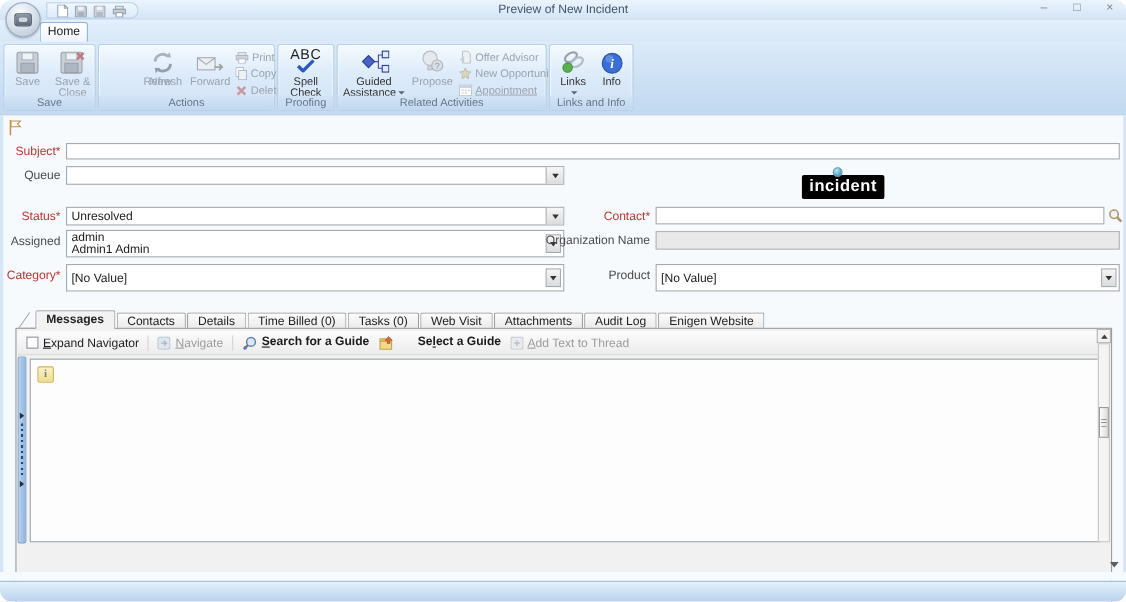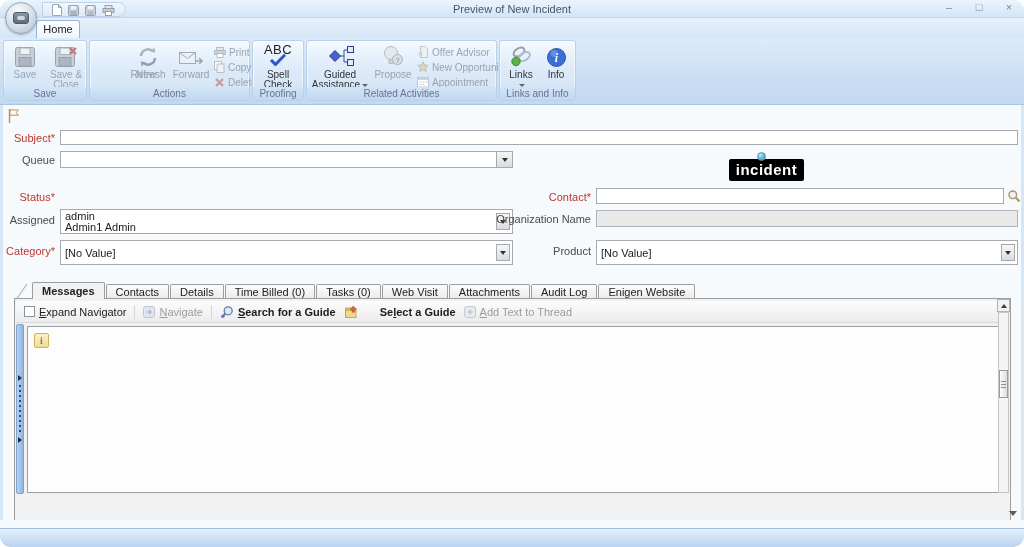--- a/index.html
+++ b/index.html
@@ -69,21 +69,21 @@
   .tab { height:15px; padding:0 9px; font-size:11px; line-height:15px; color:#222;
     background:linear-gradient(#fcfcfc,#eaeaea); border:1px solid #9d9d9d; border-bottom:none;
     border-radius:2px 2px 0 0; margin-right:1px; }
   .tab.active { height:17px; line-height:17px; font-weight:bold; background:#f2f2f2; position:relative; z-index:2; }
   .tabpage { position:absolute; left:14px; top:193px; width:997px; height:327px; background:#f1f1f1; border:1px solid #9d9d9d; }
 
   
   .gtoolbar { position:absolute; left:1px; right:1px; top:2px; height:22px;
     background:linear-gradient(#fcfcfc,#ececec); border-bottom:1px solid #dadada;
     display:flex; align-items:center; gap:8px; padding-left:8px; font-size:11px; }
-  .gt-item { display:flex; align-items:center; gap:4px; white-space:nowrap; }
+  .gt-item { display:flex; gap:4px; white-space:nowrap; }
   .gt-lbl { color:#1c1c1c; }
   .gt-item.disabled .gt-lbl { color:#9c9c9c; }
   .u { text-decoration:underline; }
   .vsep { width:1px; height:14px; background:#d4d4d4; }
   .checkbox { display:inline-block; width:11px; height:11px; background:#fff; border:1px solid #8a929c; }
 
   
   .msgpanel { position:absolute; left:12px; top:27px; width:973px; height:167px; background:#fdfdfd; border:1px solid #99a1a9; }
   .infoicon { position:absolute; left:6px; top:6px; width:15px; height:15px; border:1px solid #cdb25a; border-radius:2px;
     background:linear-gradient(#fbf3c6,#f0dc8e); color:#72838f; font-size:10px; font-weight:bold;
@@ -360,20 +360,26 @@
     <div class="combo" style="left:60px;top:46px;width:453px;height:17px;">
       <span class="combo-btn">
           <span class="tri"></span>
         </span>
     </div>
 
     <div class="logo" style="left:729px;top:54px;width:75px;height:22px;">incident</div>
     <span class="globe" style="left:757px;top:47px;"></span>
 
     <div class="flabel freq" style="left:0;top:86px;width:55px;">Status*</div>
+    <div class="combo" style="left:60px;top:83px;width:453px;height:17px;">
+      <span class="combo-text" style="line-height:15px;">Unresolved</span>
+      <span class="combo-btn">
+          <span class="tri"></span>
+        </span>
+    </div>
     <div class="flabel freq" style="left:450px;top:86px;width:141px;">Contact*</div>
     <input class="tinput" style="left: 596px; top: 83px; width: 408px; height: 16px;" value="">
     <span class="srchicon" style="left:1007px;top:84px;"><svg width="14" height="14" viewBox="0 0 14 14">
           <circle cx="5.8" cy="5.8" r="3.8" fill="#eef3f8" stroke="#ab9666" stroke-width="1.4"></circle>
           <path d="M8.8 8.8 l3.6 3.6" stroke="#ab9666" stroke-width="2.2"></path>
         </svg></span>
 
     <div class="flabel" style="left:0;top:109px;width:55px;">Assigned</div>
     <div class="combo" style="left:60px;top:104px;width:453px;height:25px;">
       <span class="combo-text" style="top:1px;line-height:11px;font-size:11px;"><span>admin</span><br><span>Admin1 Admin</span></span>

